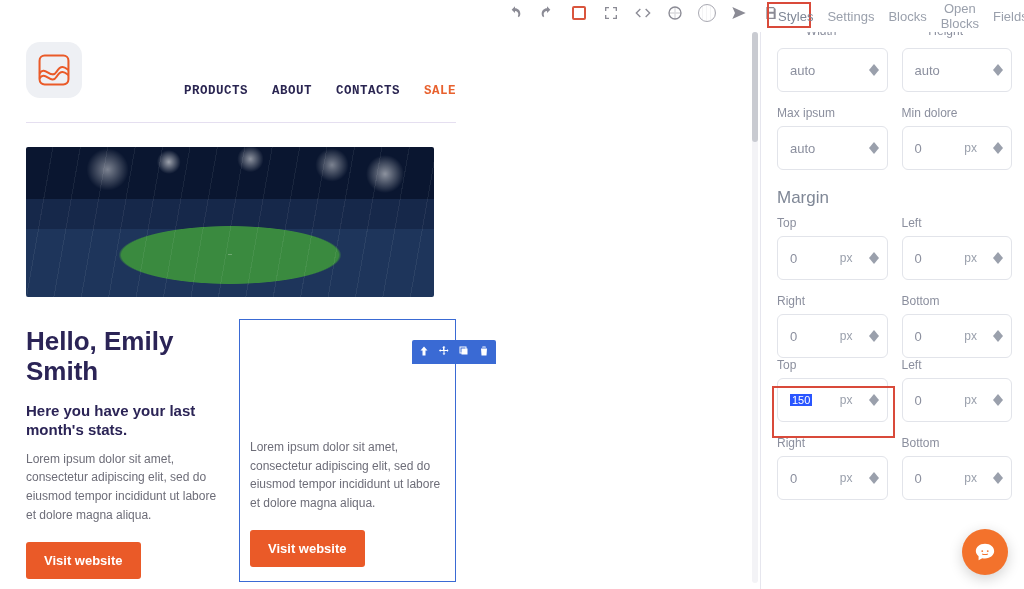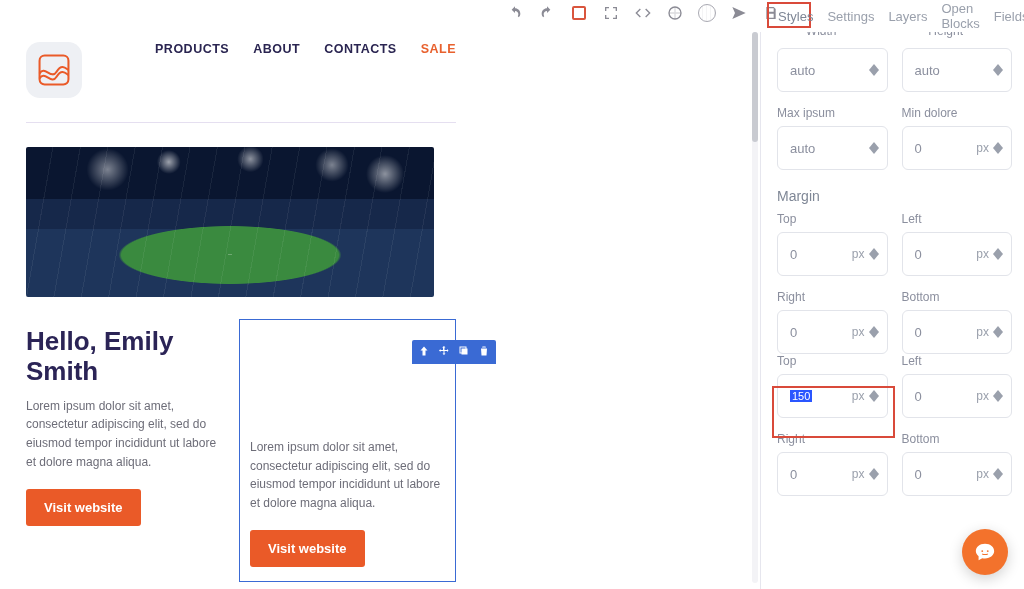--- a/index.html
+++ b/index.html
@@ -20,72 +20,73 @@
   .toolbar .globe { width:18px; height:18px; border:1.5px solid #a9a9b2; border-radius:50%; position:relative; background:
      repeating-linear-gradient(90deg, transparent 0 3px, #a9a9b220 3px 4px);
   }
 
   
   .tabbar {
     position: absolute; top: 0; left: 768px; right:0; height: 32px;
     display: flex; align-items: center; gap: 14px;
     padding: 6px 10px; font-size: 13px; color:#9aa0ac;
   }
-  .tabbar .tab { cursor:pointer; }
+  .tabbar .tab { cursor:pointer;text-align:center; }
   .tabbar .tab.active { color:#7f8796; }
   .tab-highlight {
     position:absolute; top:2px; left:767px; width:44px; height:26px;
     border:2px solid #d94a3a; pointer-events:none;
   }
 
   
   .panel {
     position: absolute; top:32px; left:760px; right:0; bottom:0;
     border-left:1px solid #e6e6ee; background:#fff;
     padding: 0 12px 0 16px; overflow:hidden; font-size:13px; color:#7f8796;
   }
   .panel::-webkit-scrollbar{width:0}
-  .group-label { font-size:14px; color:#7f8796; margin: 18px 0 8px 0; font-weight:500;}
+  .group-label { font-size:17px; color:#7f8796; margin: 18px 0 8px 0; font-weight:500;}
   .scrollbar {
     position:absolute; top:32px; left:752px; width:6px; bottom:6px;
     background:#f3f3f6; border-radius:3px;
   }
   .scrollbar .thumb{ position:absolute; top:0; left:0; right:0; height:110px; background:#c9cbd1; border-radius:3px;}
 
   .row2 { display:flex; gap:14px; }
   .cell { flex:1; }
   .cell label { display:block; font-size:12px; color:#8b8f9e; margin-bottom:6px; }
   .field {
     display:flex; align-items:center; justify-content:space-between;
     border:1px solid #e2e4ea; border-radius:6px; height:44px;
     padding: 0 8px 0 12px; background:#fff;
   }
   .field input {
     border:none; outline:none; width: 100%; font-size:13px; color:#8b8f9e; background:transparent;
   }
   .field .sel { background:#2a56ff; color:#fff; padding:0 2px; font-size:11px;}
-  .field .unit { font-size:12px; color:#9aa0ac; margin-right:4px;}
+  .field .unit { font-size:12px; color:#9aa0ac; margin-right:16px;}
   .stepper { display:flex; flex-direction:column; gap:0; }
   .stepper svg { width:10px; height:6px; color:#9aa0ac;}
   .padding-top-highlight{
     position:absolute; border:2px solid #d94a3a; pointer-events:none;
   }
 
   
   .cutrow { display:flex; gap:14px; margin-top:-8px;}
   .cutrow .ghost { flex:1; font-size:12px; color:#8b8f9e; height:14px; overflow:hidden; position:relative;}
   .cutrow .ghost span{ position:absolute; bottom:0; left:40%; transform:translateX(-50%);} 
 
   
   .canvas {
     position:absolute; top:30px; left:26px; width:430px; bottom:0;
   }
   .emailhead {
-    display:flex; align-items:flex-start; justify-content:space-between;
+    display:flex; align-items:flex-end; justify-content:space-between;
     padding: 12px 0 24px;
+    font-family: Liberation Mono, monospace;
   }
   .logo {
     width:56px; height:56px; border-radius:14px; background:#eef0f4;
     display:flex; align-items:center; justify-content:center;
   }
   .logo svg{ width:34px; height:34px; }
   .nav { display:flex; gap:24px; font-size:12.5px; font-weight:700; letter-spacing:.5px;}
   .nav a { color:#2a2551; text-decoration:none; cursor:pointer;}
   .nav a.sale{ color:#e8612e; }
   .hr { height:1px; background:#e5dff0; }
@@ -184,21 +185,21 @@
       <svg viewBox="0 0 24 24" fill="currentColor">
         <path d="M5 3h11l3 3v15H5V3zm3 2v5h8V5H8zm0 8v6h8v-6H8z"></path>
       </svg>
     </span>
 </div>
 
 <div class="tab-highlight"></div>
 <div class="tabbar">
   <span class="tab active">Styles</span>
   <span class="tab">Settings</span>
-  <span class="tab">Layers</span>
+  <span class="tab">Blocks</span>
   <span class="tab">Open Blocks</span>
   <span class="tab">Fields</span>
 </div>
 
 <div class="scrollbar">
     <div class="thumb"></div>
   </div>
 
 <div class="panel">
 
@@ -443,20 +444,21 @@
           <rect x="4" y="4" width="12" height="12" fill="none" stroke="currentColor" stroke-width="2"></rect>
         </svg></span>
     <span><svg viewBox="0 0 24 24" fill="currentColor">
           <path d="M6 7h12l-1 14H7L6 7zm3-4h6l1 2H8z"></path>
         </svg></span>
   </div>
 
   <div class="cols">
     <div class="col left">
       <h1 class="greet">Hello, Emily Smith</h1>
+      <h3 class="sub">Here you have your last month's stats.</h3>
       <p class="body">Lorem ipsum dolor sit amet, consectetur adipiscing elit, sed do eiusmod tempor incididunt ut labore et dolore magna aliqua.</p>
       <span class="btn">Visit website</span>
     </div>
     <div class="col selected">
       <div class="spacer"></div>
       <p class="body" style="margin-top:0">Lorem ipsum dolor sit amet, consectetur adipiscing elit, sed do eiusmod tempor incididunt ut labore et dolore magna aliqua.</p>
       <span class="btn">Visit website</span>
     </div>
   </div>
 </div>

